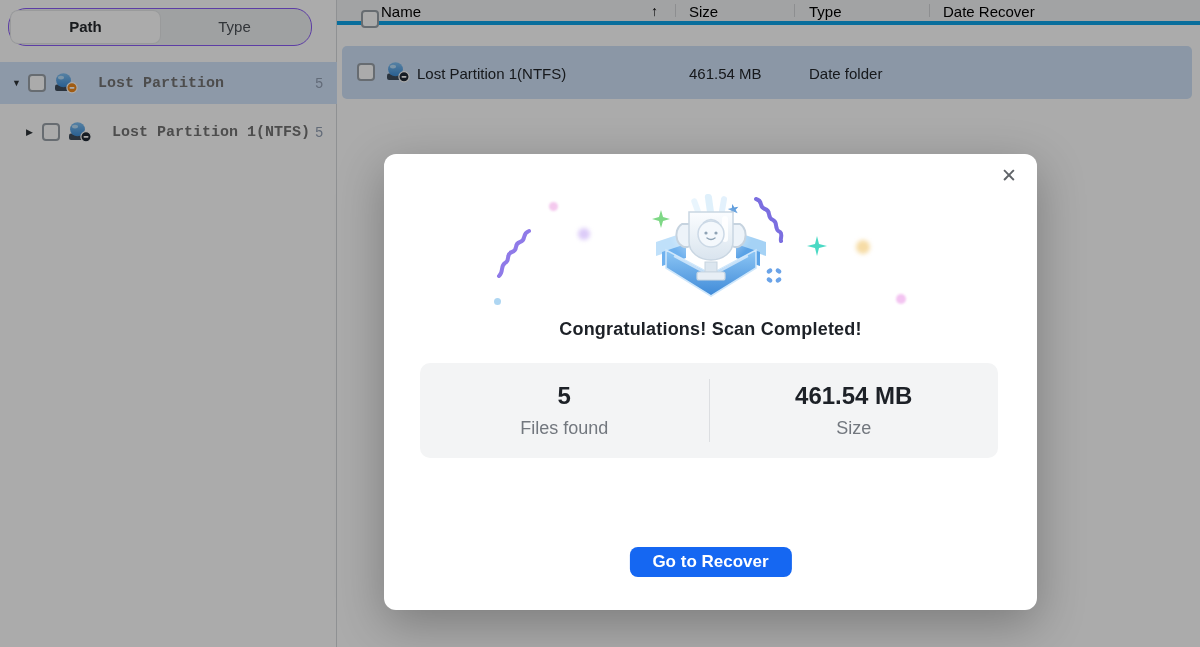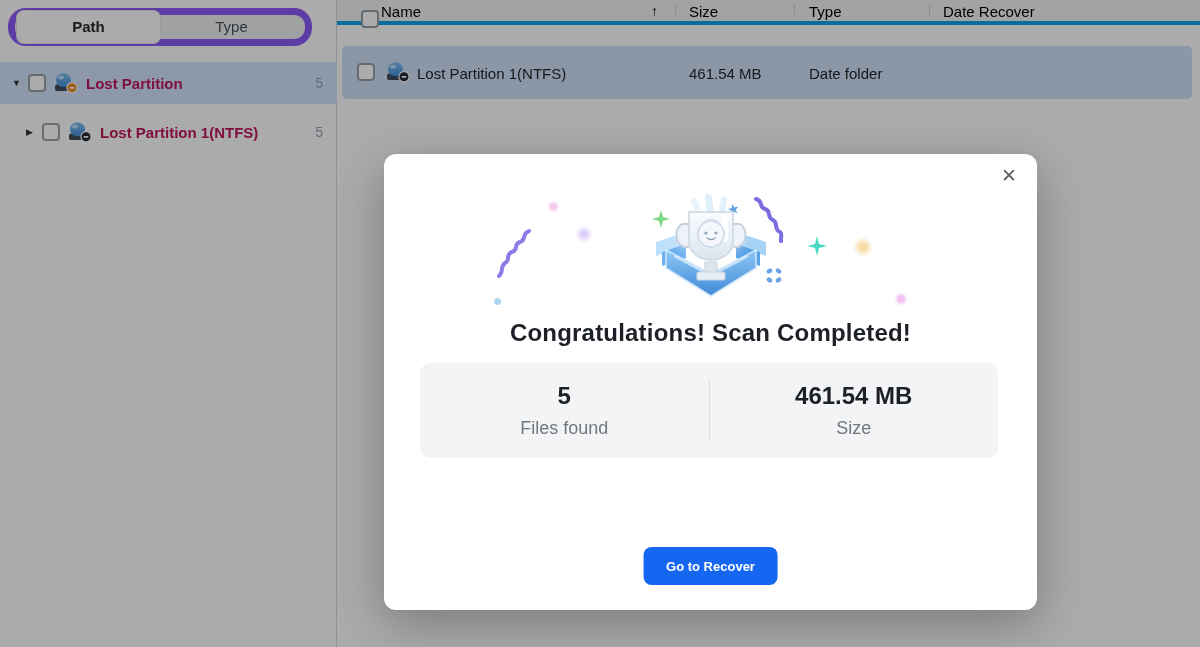--- a/index.html
+++ b/index.html
@@ -9,33 +9,33 @@
     font-family:"Liberation Sans", sans-serif; background:#fff;
   }
 
   
   .app { position:absolute; inset:0; display:flex; background:#fff; }
 
   .sidebar { width:337px; height:100%; background:#fff; border-right:1px solid #d6d8db; position:relative; flex:none; }
 
   .tabs {
     position:absolute; left:8px; top:8px; width:304px; height:38px;
-    background:#eef0f2; border:7px solid #8b5cf6; border-radius:18px;
+    background:#eef0f2; border:1px solid #8b5cf6; border-radius:18px;
     display:flex; align-items:center; padding:2px;
   }
   .tab { flex:1; height:32px; line-height:32px; text-align:center; font-size:15px; color:#4b5056; border-radius:7px; cursor:pointer; }
   .tab.active { background:#fff; color:#25282c; font-weight:700; box-shadow:0 0 0 1px #e4e6e8; }
 
   .tree-row { position:absolute; left:0; width:337px; display:flex; align-items:center; }
   .tree-row.lv0 { top:62px; height:42px; background:#d3e4fb; padding-left:12px; }
   .tree-row.lv1 { top:114px; height:36px; padding-left:26px; }
   .expander { width:12px; font-size:9px; color:#2e3338; flex:none; }
   .checkbox { width:18px; height:18px; border:2px solid #9aa1a9; border-radius:4px; background:#fff; flex:none; margin-left:4px; }
   .disk-ico { width:24px; height:22px; flex:none; margin-left:8px; }
-  .tree-label { margin-left:8px; font-size:15px; font-weight:600; color:#be185d; white-space:nowrap; }
+  .tree-label { margin-left:20px; font-size:15px; font-weight:600; color:#737373; white-space:nowrap;font-family:Liberation Mono, monospace; }
   .tree-count { margin-left:auto; margin-right:14px; font-size:14px; color:#93a0b4; }
 
   .main { flex:1; position:relative; background:#fff; }
   .thead {
     position:absolute; top:0; left:0; right:0; height:25px;
     background:#f2f3f5; border-bottom:4px solid #0ea5e9;
     font-size:15px; color:#000000;
   }
   .thead .cell, .trow .cell { position:absolute; top:50%; transform:translateY(-50%); white-space:nowrap; }
   .col-div { position:absolute; top:4px; bottom:4px; width:1px; background:#d2d4d7; }
@@ -66,35 +66,35 @@
   .badge-zone { position:absolute; left:0; top:0; width:100%; height:168px; }
   .trophy { position:absolute; left:50%; top:38px; transform:translateX(-50%); }
 
   .confetti { position:absolute; pointer-events:none; }
   .dot { border-radius:50%; }
   .squig { overflow:visible; }
   .star5 { font-size:14px; color:#4f93d9; transform:rotate(-12deg); line-height:1; }
 
   .modal-title {
     position:absolute; top:165px; left:0; width:100%; text-align:center;
-    font-size:24px; font-weight:700; color:#1d2127; letter-spacing:.2px;
+    font-size:18px; font-weight:700; color:#1d2127; letter-spacing:.2px;
   }
   .stats {
     position:absolute; left:36px; top:209px; width:578px; height:95px;
     background:#f3f4f5; border-radius:10px; display:flex; align-items:stretch;
   }
   .stat { flex:1; display:flex; flex-direction:column; align-items:center; justify-content:center; gap:8px; }
   .stat-value { font-size:24px; font-weight:700; color:#1d2127; }
   .stat-label { font-size:18px; color:#72777e; }
   .stats-divider { width:1px; background:#dcdee1; margin:16px 0; }
 
   .recover-btn {
     position:absolute; top:393px; left:50%; transform:translateX(-50%);
-    height:38px; padding:0 23px; background:#1567f2; color:#fff;
-    font-size:13px; font-weight:700; border:none; border-radius:8px;
+    height:30px; padding:0 23px; background:#1567f2; color:#fff;
+    font-size:17px; font-weight:700; border:none; border-radius:8px;
     font-family:"Liberation Sans", sans-serif; cursor:pointer; white-space:nowrap;
   }
 </style>
 </head>
 <body>
 
 <svg width="0" height="0" style="position:absolute" aria-hidden="true">
   <defs>
     <linearGradient id="ballGrad" x1="0" y1="0" x2="0" y2="1">
       <stop offset="0" stop-color="#82c2f4"></stop>

